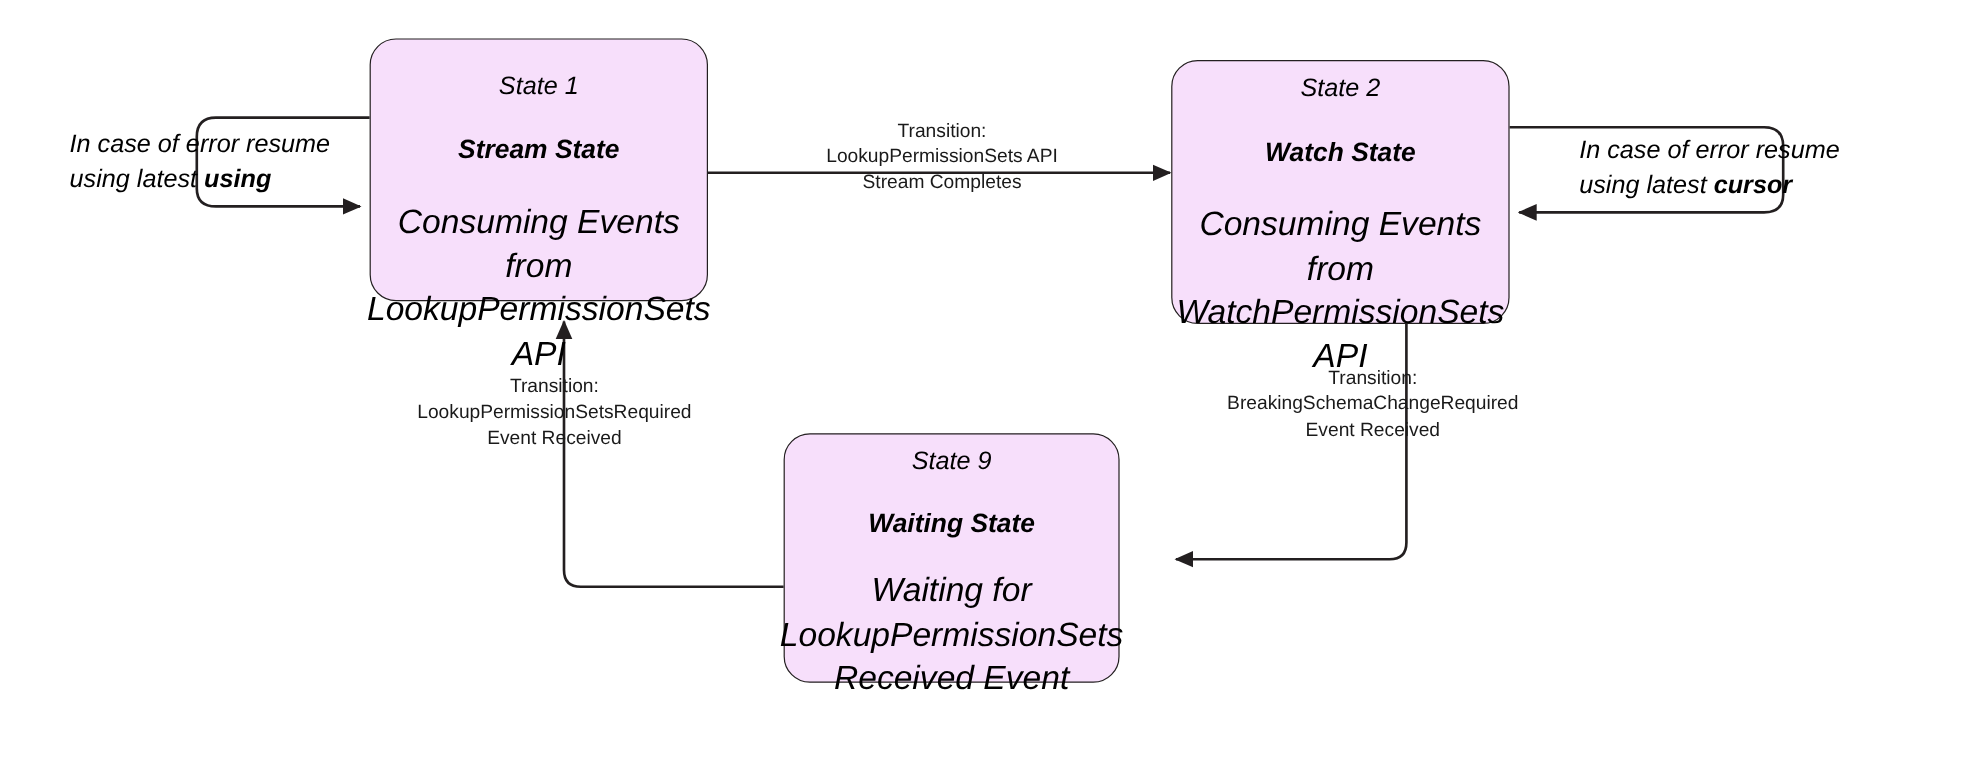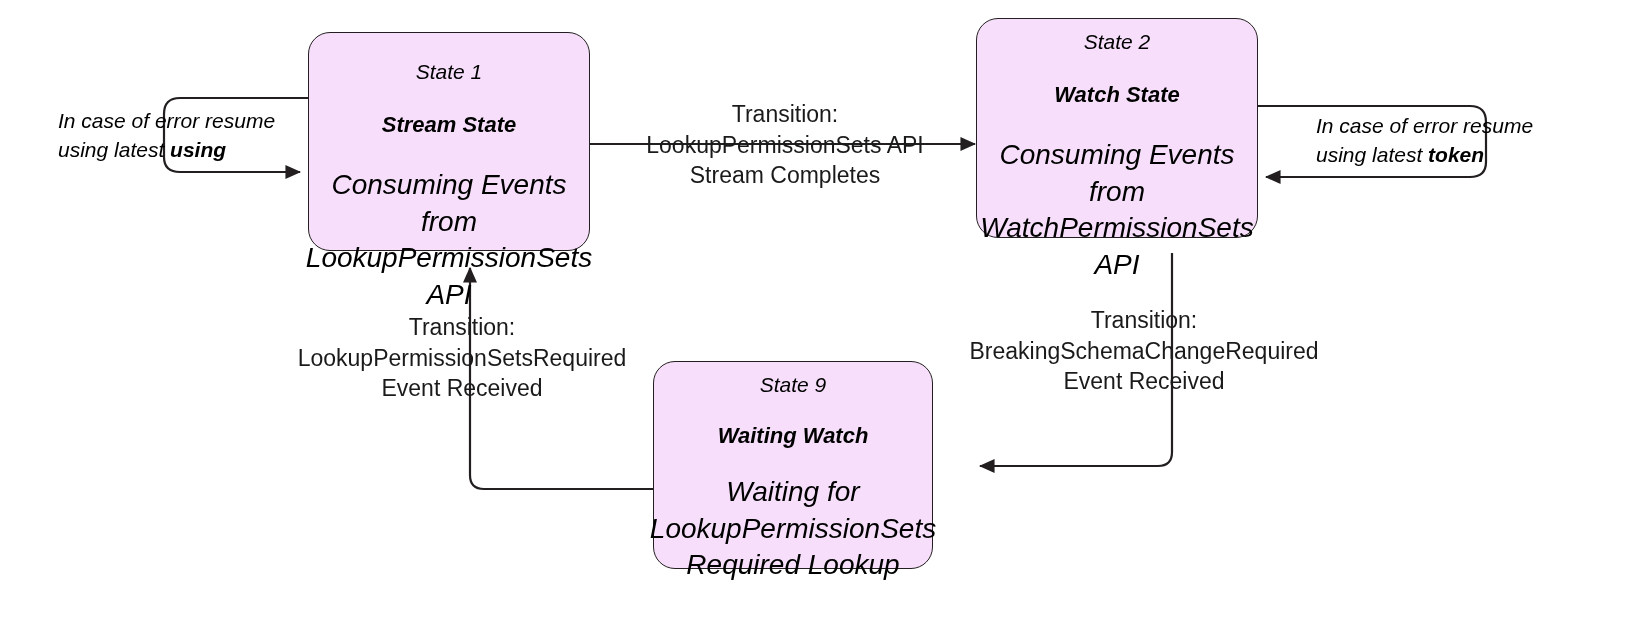--- a/index.html
+++ b/index.html
@@ -53,21 +53,21 @@
   .state-desc {
     font-style: italic;
     font-size: 28px;
     color: #000;
     line-height: 1.32;
     text-align: center;
     white-space: pre-line;
   }
   .edge-label {
     position: absolute;
-    font-size: 23px;
+    font-size: 16px;
     color: #1a1a1a;
     line-height: 1.33;
     text-align: center;
     white-space: pre-line;
     z-index: 3;
     background: transparent;
   }
   .loop-label {
     position: absolute;
     font-size: 21px;
@@ -116,34 +116,34 @@
   </svg>
 
   <div class="state-box" style="left:308px; top:32px; width:282px; height:219px; padding-top:26px;justify-content:space-between;">
     <div class="state-id">State 1</div>
     <div class="state-title" style="margin-top:28px;">Stream State</div>
     <div class="state-desc" style="margin-top:28px;">Consuming Events from
 LookupPermissionSets
 API</div>
   </div>
 
-  <div class="state-box" style="left:976px; top:18px; width:282px; height:220px; padding-top:10px;">
+  <div class="state-box" style="left:976px; top:50px; width:282px; height:220px; padding-top:10px;">
     <div class="state-id">State 2</div>
     <div class="state-title" style="margin-top:28px;text-align:center;">Watch State</div>
     <div class="state-desc" style="margin-top:28px;">Consuming Events from
 WatchPermissionSets
 API</div>
   </div>
 
   <div class="state-box" style="left:653px; top:361px; width:280px; height:208px; padding-top:10px;">
     <div class="state-id">State 9</div>
-    <div class="state-title" style="margin-top:26px;">Waiting Watch</div>
+    <div class="state-title" style="margin-top:26px;">Waiting State</div>
     <div class="state-desc" style="margin-top:24px;">Waiting for
 LookupPermissionSets
-Required Lookup</div>
+Received Event</div>
   </div>
 
   <div class="edge-label" style="left:621px; top:99px; width:328px;">Transition:
 LookupPermissionSets API
 Stream Completes</div>
 
   <div class="edge-label" style="left:944px; top:305px; width:400px;">Transition:
 BreakingSchemaChangeRequired
 Event Received</div>
 
@@ -154,17 +154,17 @@
   <div class="loop-label" style="left:38px; top:107px; width:252px;">
     <div>In case of error resume</div>
     <div>
       <span>using latest </span><b>using</b>
     </div>
   </div>
 
   <div class="loop-label" style="left:1296px; top:112px; width:250px;">
     <div>In case of error resume</div>
     <div>
-      <span>using latest </span><b>token</b>
+      <span>using latest </span><b>cursor</b>
     </div>
   </div>
 
 </div>
 
 </body></html>

